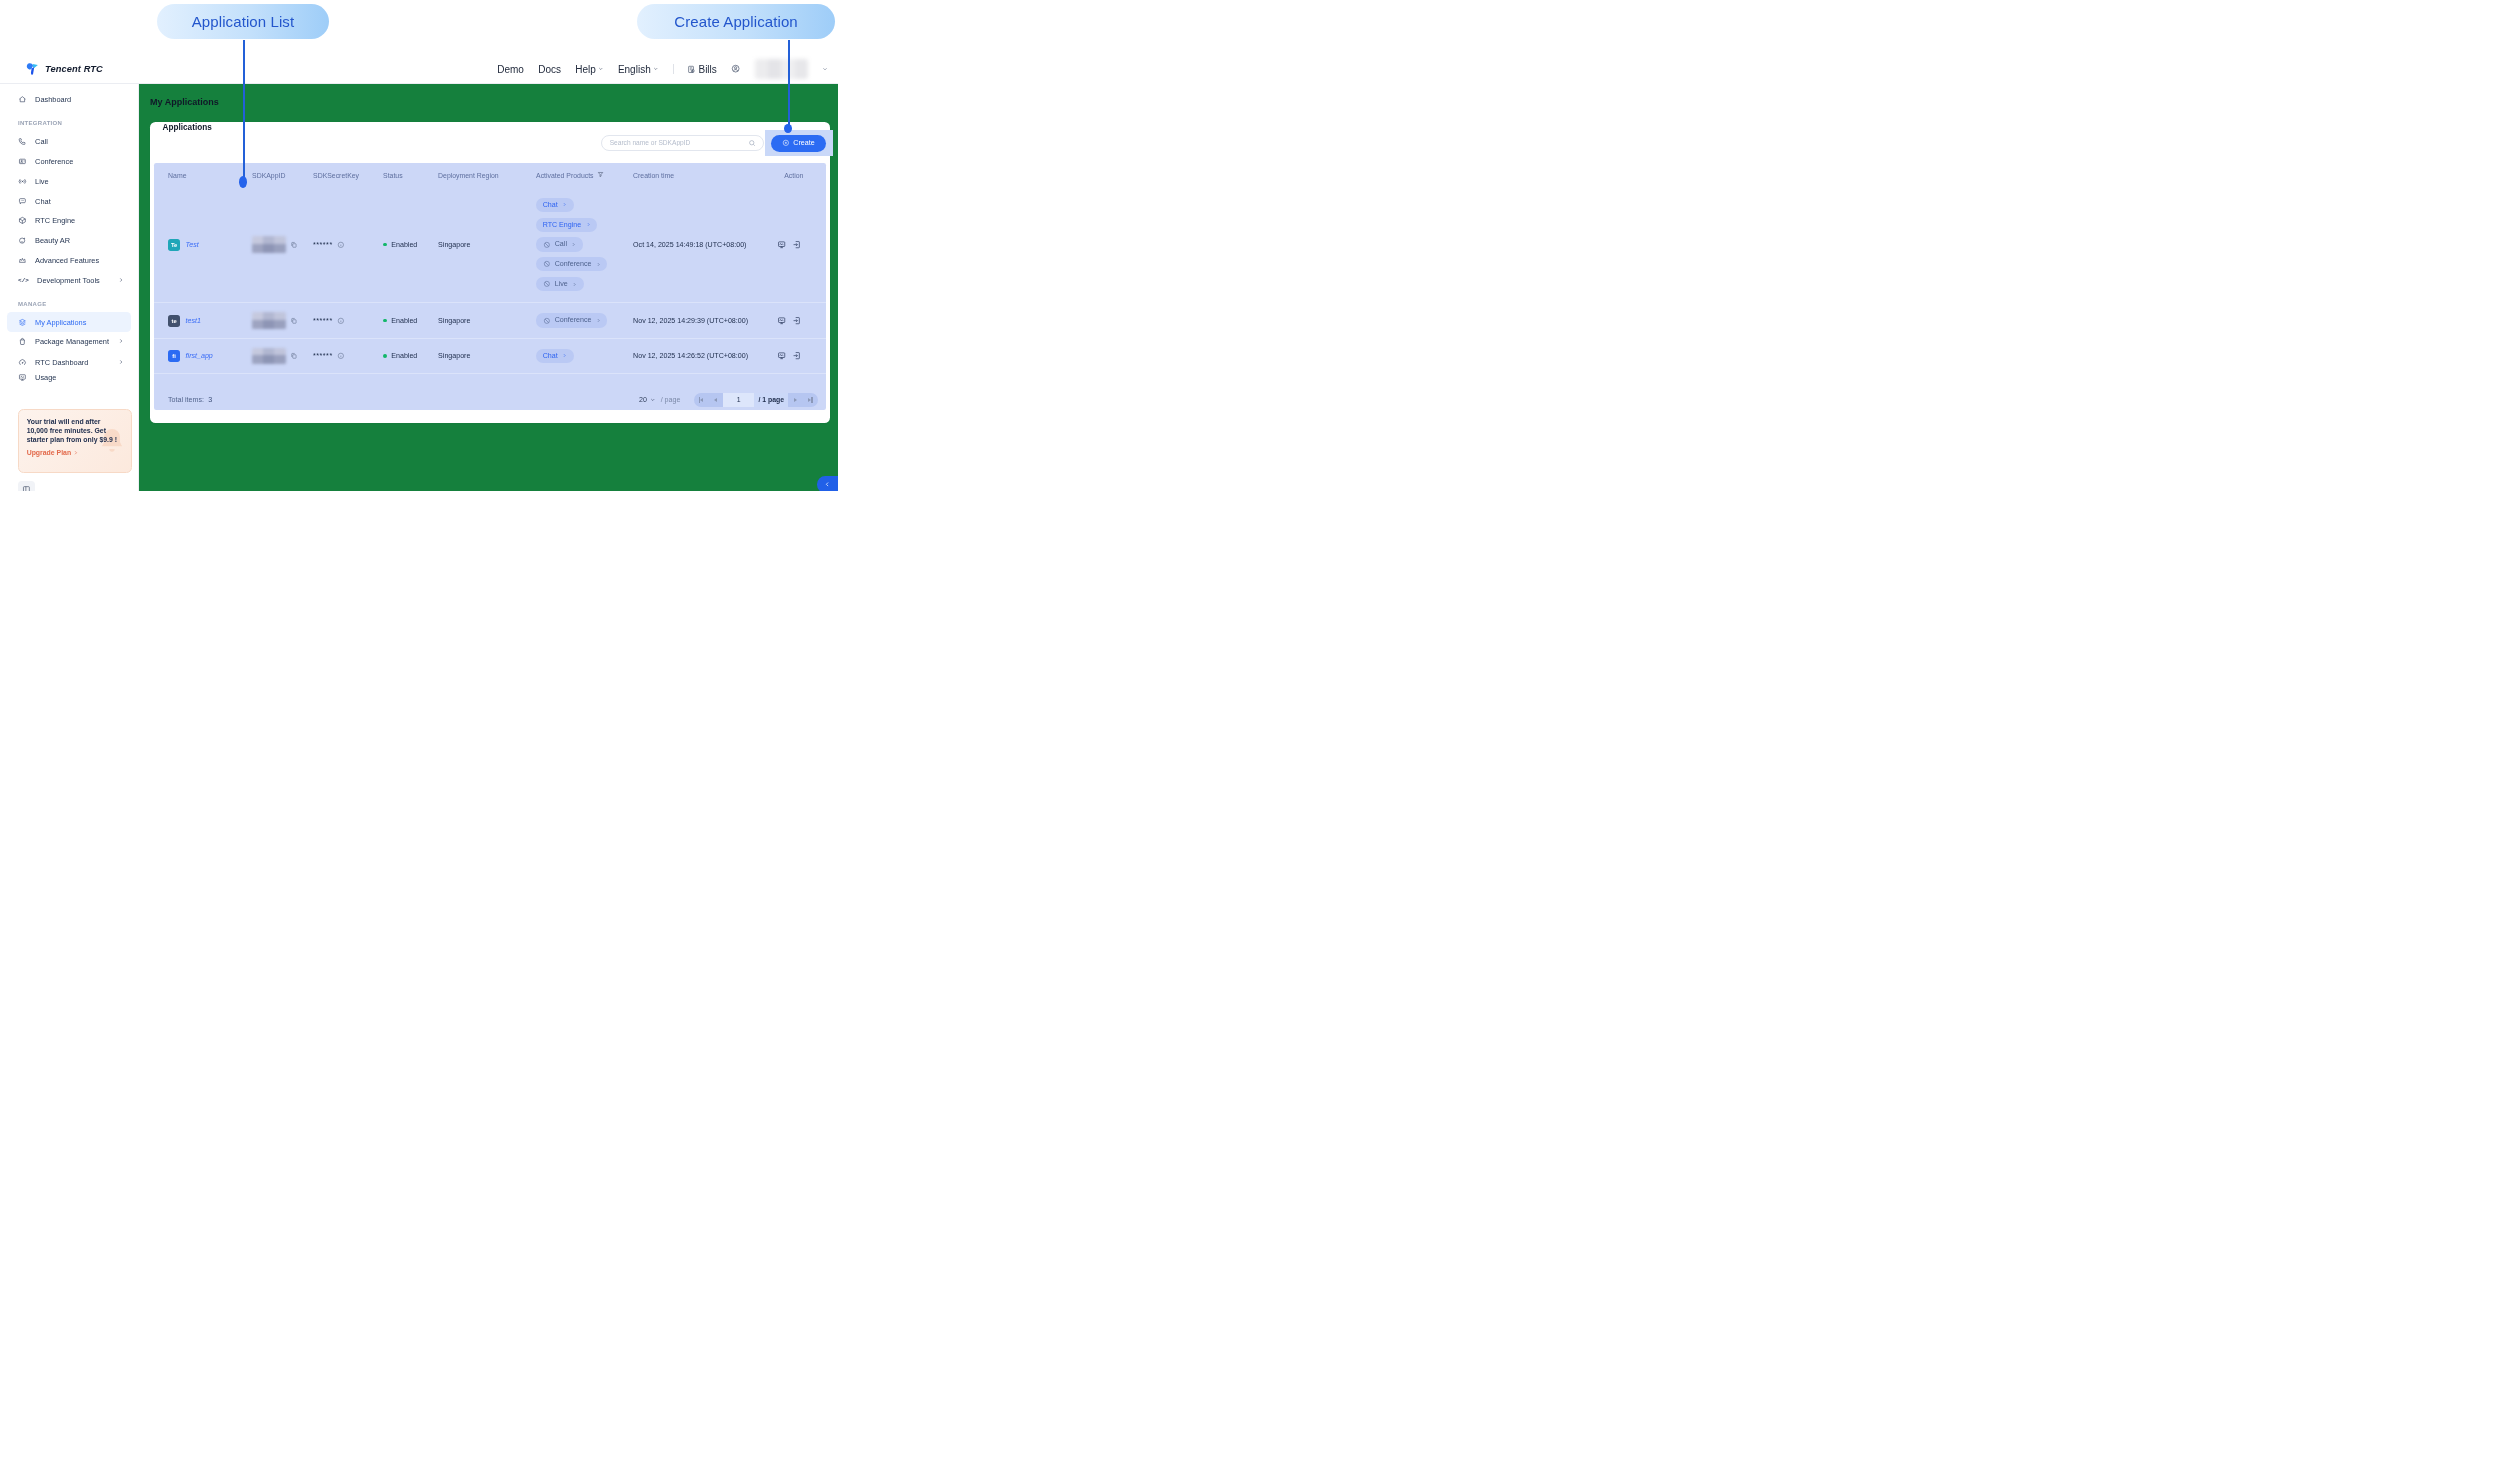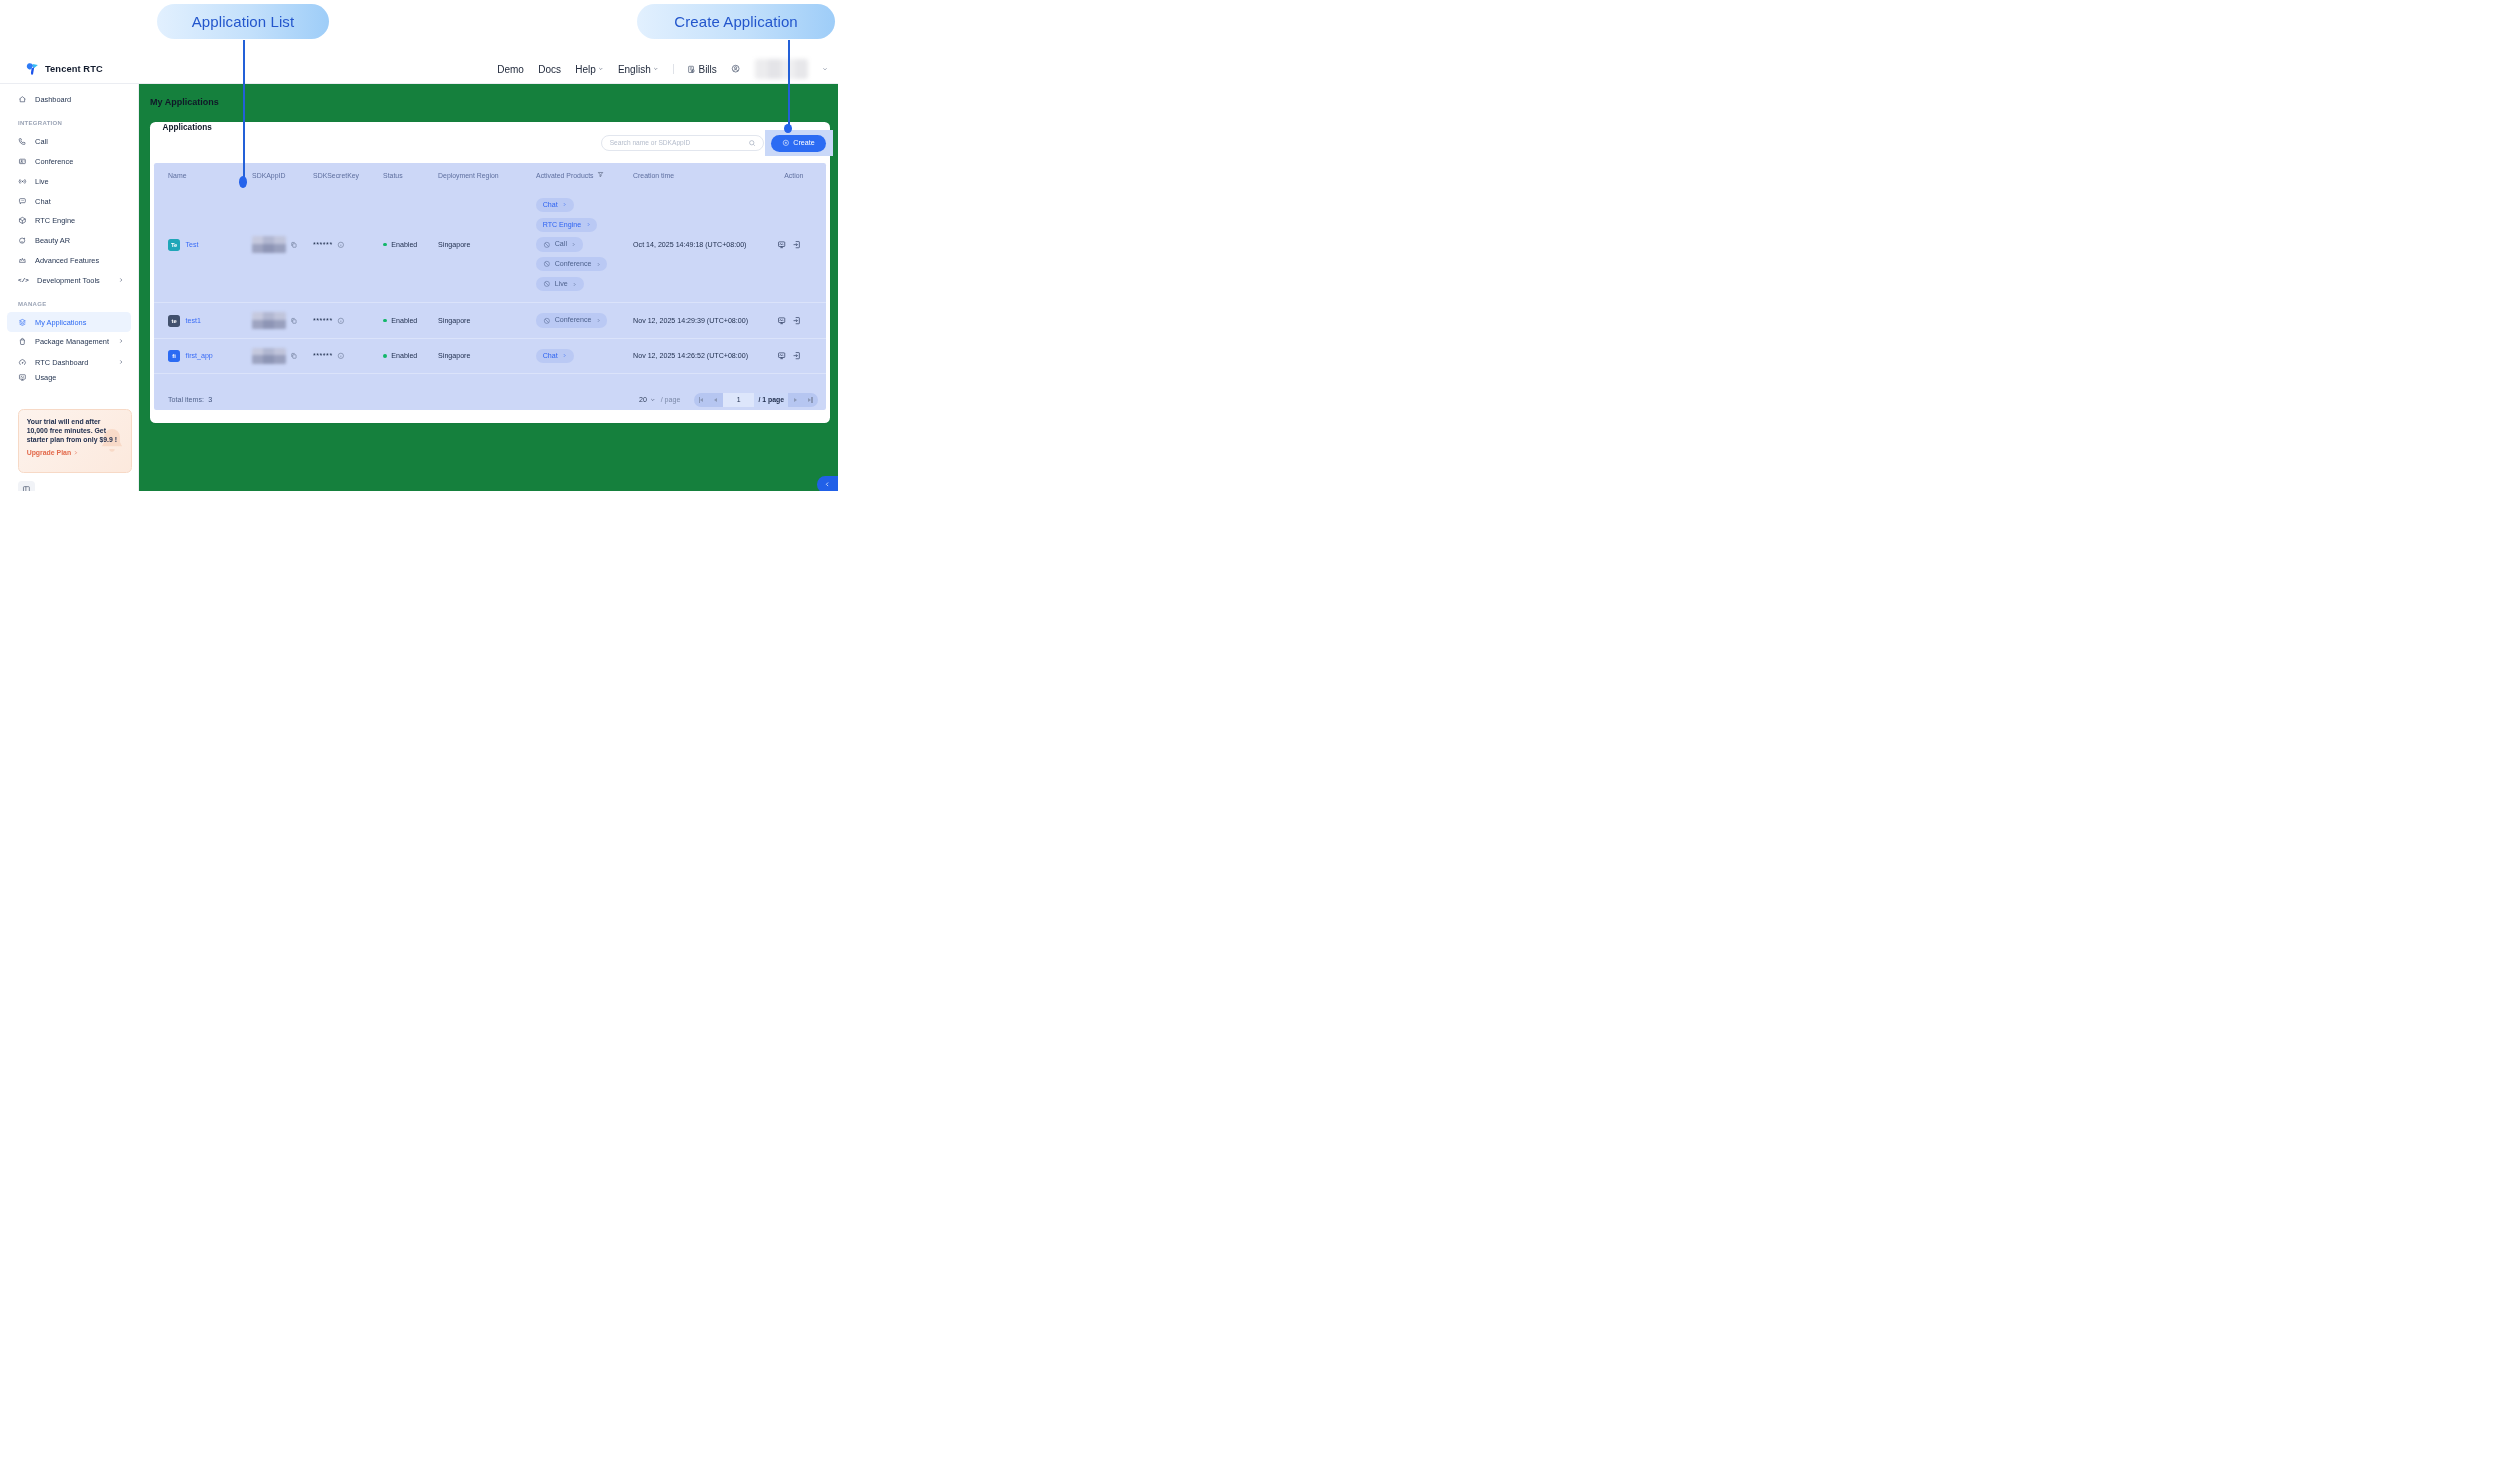--- a/index.html
+++ b/index.html
@@ -17,21 +17,21 @@
   .callout-line { position:absolute; width:1.6px; background:#2360d8; z-index:41; }
   .line-left  { left:243px;  top:40px; height:139px; }
   .line-right { left:788px; top:40px; height:86px; }
   .callout-dot { position:absolute; background:#2563eb; border-radius:50%; z-index:41; }
   .dot-left  { left:239px;  top:176px; width:7.7px; height:11.5px; }
   .dot-right { left:784px; top:124px; width:7.7px; height:8.8px; }
 
   
   .topbar { position:absolute; left:0; top:55px; width:838px; height:29px; background:#fff;
     border-bottom:0.5px solid #ebedf2; display:flex; align-items:center; z-index:5; }
-  .brand { display:flex; align-items:center; gap:5px; margin-left:25px; }
+  .brand { display:flex; align-items:center; gap:5px; margin-left:25px;font-style:italic; }
   .brand-name { font-size:9.3px; font-weight:700; color:#131c2e; letter-spacing:0.1px; }
   .topnav { margin-left:auto; display:flex; align-items:center; gap:14.3px; margin-right:10px; }
   .nav-link { font-size:10px; color:#222b3d; font-weight:400; cursor:pointer; display:flex; align-items:center; gap:2.2px; }
   .nav-divider { width:0.5px; height:10px; background:#dfe2e8; }
   .chev-down svg { display:block; }
   .name-blur { width:53px; height:20px; border-radius:2.2px; overflow:hidden; filter:blur(2.2px);
     background:
       linear-gradient(90deg,#ececee 0 25%,#e4e4e8 0 50%,#efeff1 0 75%,#e7e7ea 0 100%); }
   .icon { color:#3a4760; }
   .icon svg { display:block; }
@@ -84,21 +84,21 @@
   .t-head { height:24px; color:#5e6f9f; font-size:6.9px; font-weight:500; }
   .t-head .hcell { display:flex; align-items:center; gap:3.3px; }
   .t-head .hcell.action { padding-left:7.1px; }
   .t-row { border-top:0.5px solid #dbe3fa; }
   .t-row.r0 { height:115px; border-top:none; }
   .t-row.r1 { height:36px; }
   .t-row.r2 { height:35px; }
   .cell { display:flex; align-items:center; font-size:7.1px; color:#1c2b4a; font-weight:500; }
   .badge { width:12px; height:12px; border-radius:2.7px; color:#fff; font-size:5.8px; font-weight:700;
     display:inline-flex; align-items:center; justify-content:center; margin-right:5.5px; flex:none; }
-  .app-name { color:#3a6cf6; cursor:pointer; }
+  .app-name { color:#3a6cf6; cursor:pointer;font-style:italic; }
   .blur-box { width:34px; height:16.5px; border-radius:1.6px; margin-right:4.4px; filter:blur(1.6px);
     background:linear-gradient(180deg,#e8e9f2 0 45%,#b9bed2 45% 100%),
                linear-gradient(90deg,#d9dcea 0 33%,#c3c8dc 0 66%,#d3d7e7 0 100%); background-blend-mode:multiply; }
   .mini-ico { color:#5d6b88; cursor:pointer; display:inline-flex; }
   .secret-txt { letter-spacing:0.5px; margin-right:4.4px; }
   .status-dot { width:3.8px; height:3.8px; border-radius:50%; background:#12b76a; margin-right:4.4px; flex:none; }
   .prod-col { display:flex; flex-direction:column; align-items:flex-start; gap:5.5px; justify-content:center; }
   .tag { height:14.3px; border-radius:7.1px; background:#bac9f4; display:inline-flex; align-items:center;
     padding:0 6.6px; gap:4.4px; font-size:7.1px; cursor:pointer; }
   .tag .chev { display:inline-flex; }

